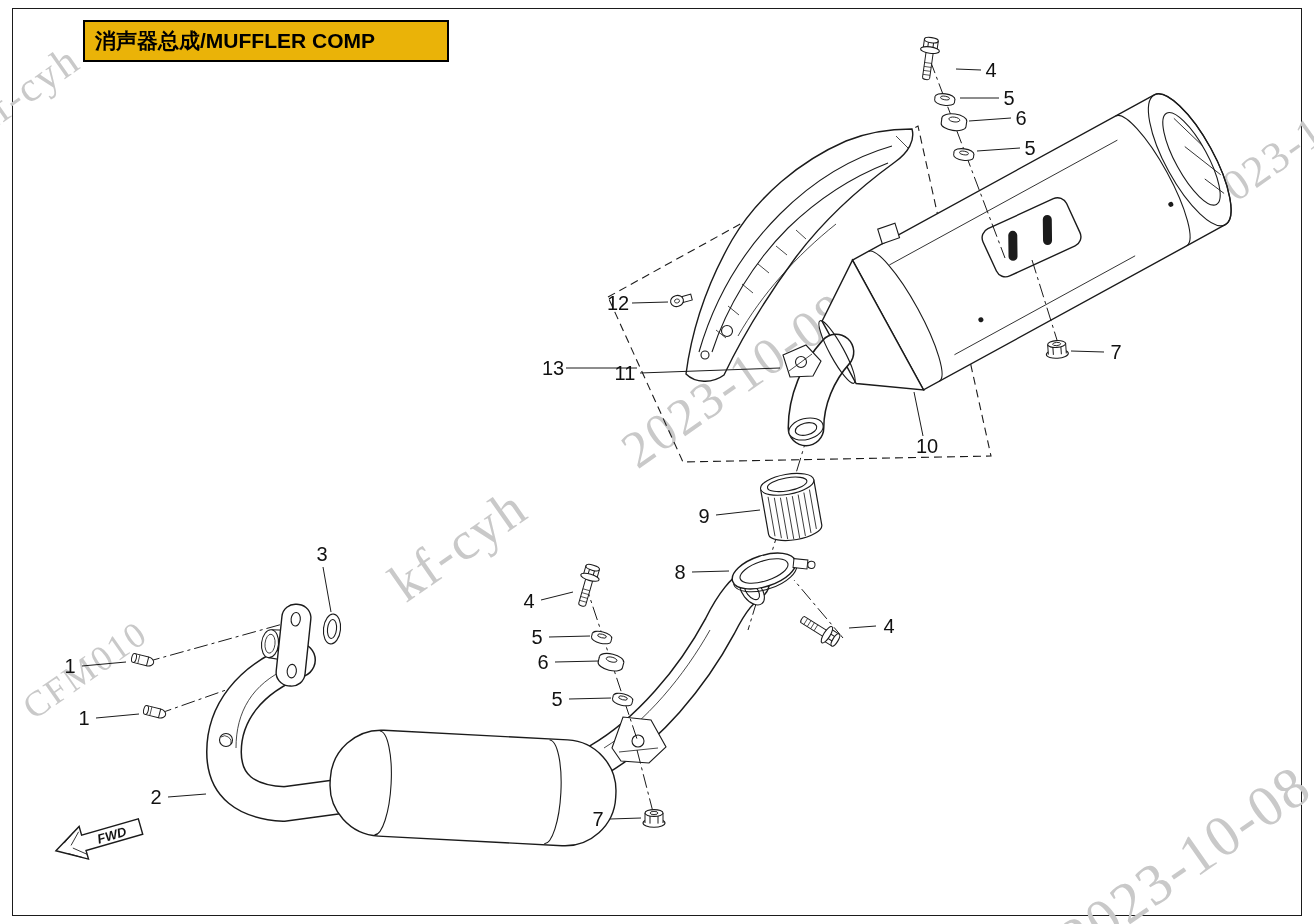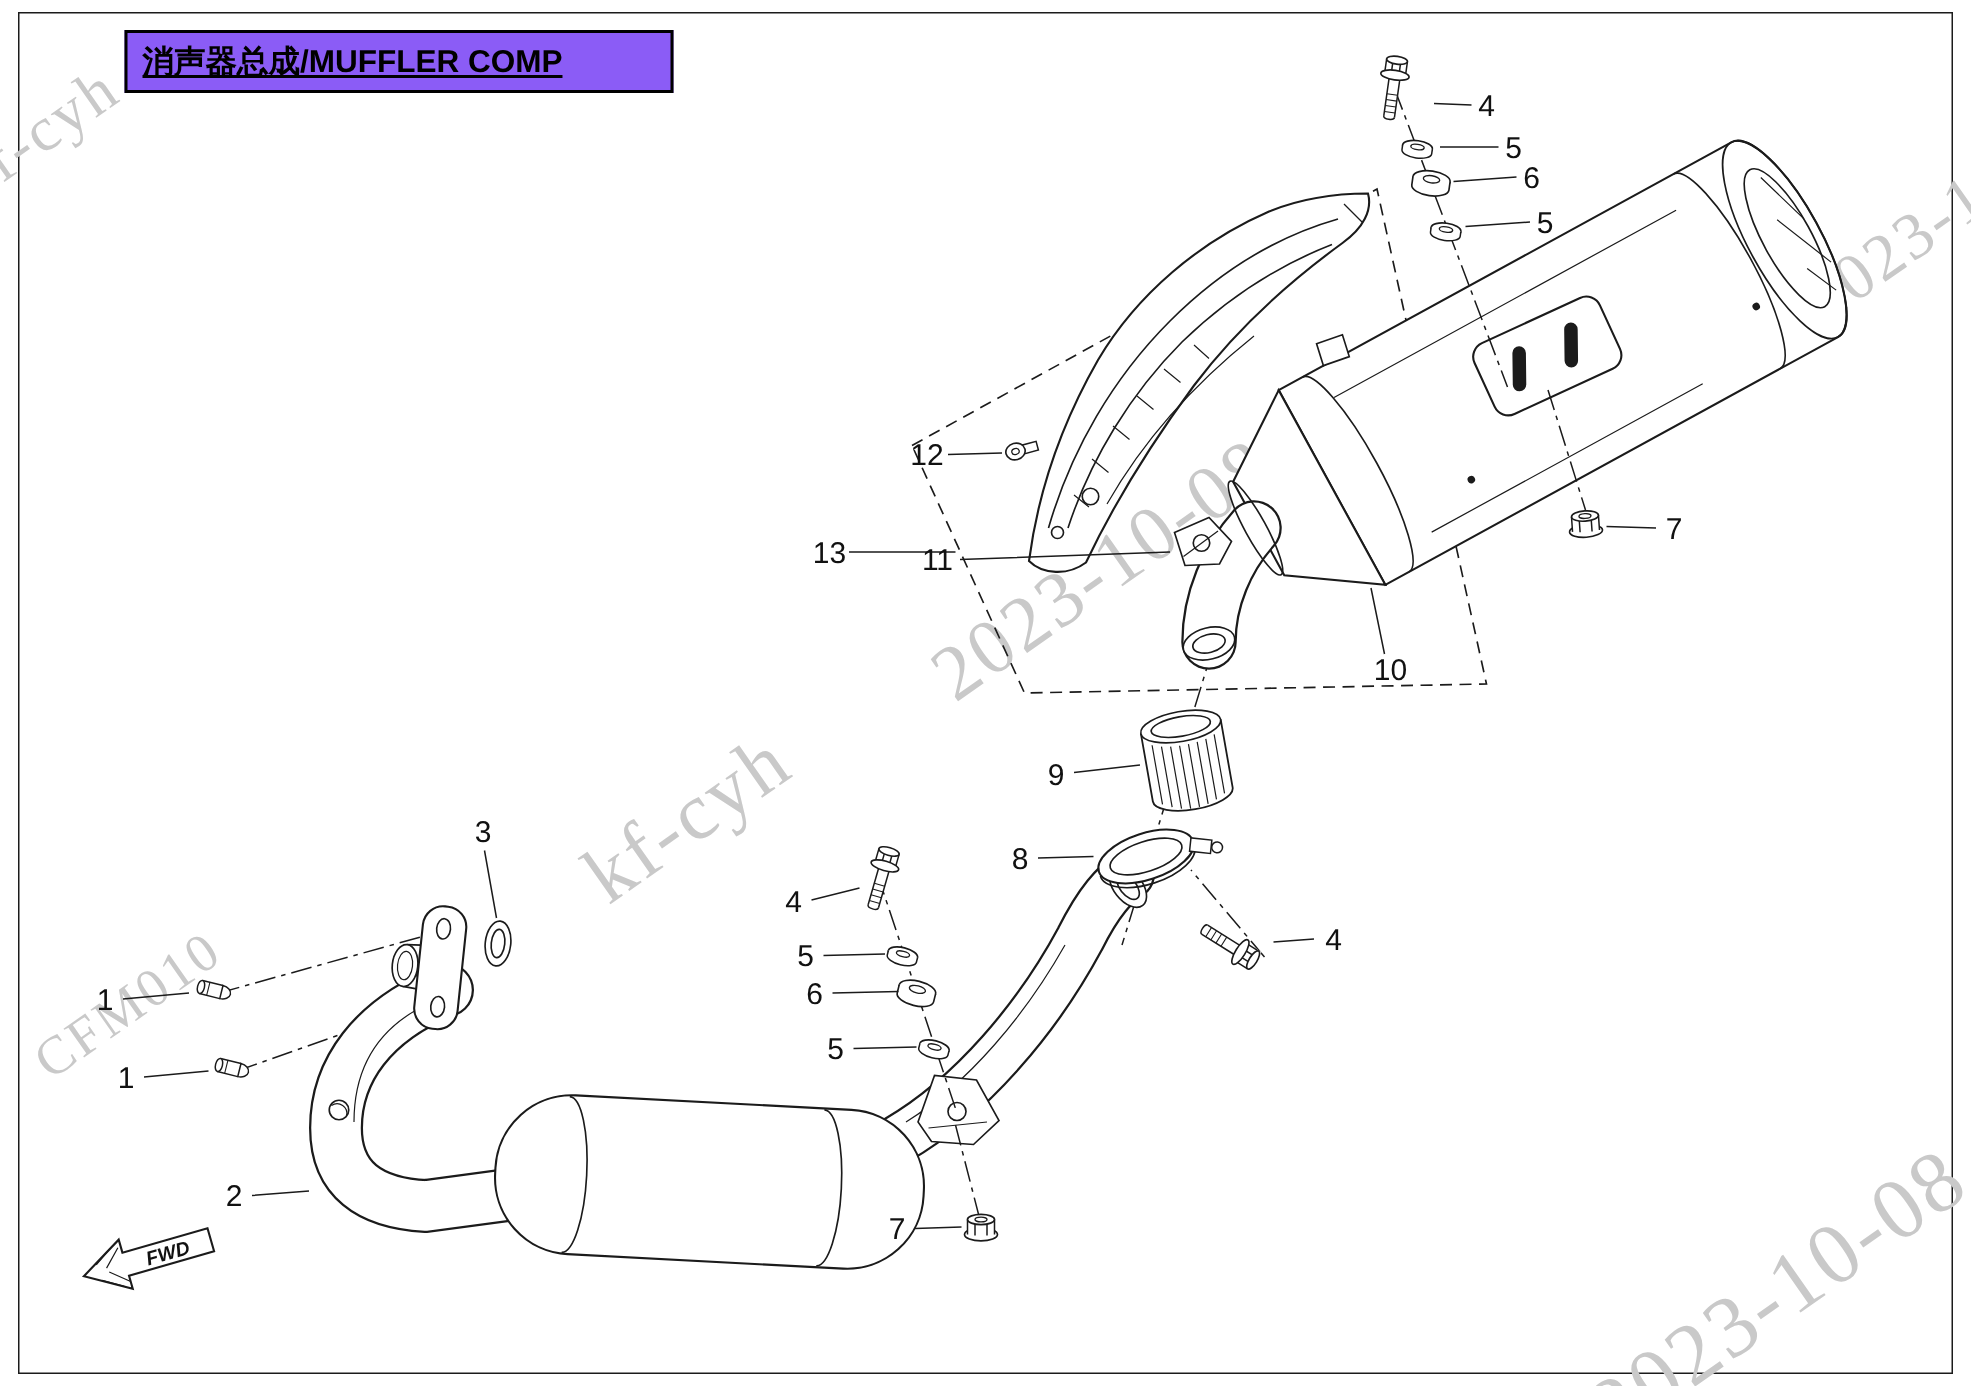--- a/index.html
+++ b/index.html
@@ -12,23 +12,23 @@
     border:1.5px solid #1b1b1b; z-index:0;
   }
   .wm {
     position:absolute; transform:translate(-50%,-50%) rotate(-35deg);
     color:#c9c9c9; font-family:"Liberation Serif", serif;
     white-space:nowrap; z-index:1; letter-spacing:2px;
   }
   #diagram-svg { position:absolute; left:0; top:0; z-index:2; }
   #title-box {
     position:absolute; left:83px; top:20px; width:352px; height:38px;
-    border:2px solid #000; background:#8b5cf6; z-index:3;
+    border:2px solid #000; background:#eab308; z-index:3;
     display:flex; align-items:center; padding-left:10px;
-    font-size:21px; font-weight:bold; color:#000;text-decoration:underline;
+    font-size:21px; font-weight:bold; color:#000;
   }
   
   .o  { fill:#fff; stroke:#1b1b1b; stroke-width:1.4; }
   .o2 { fill:#fff; stroke:#1b1b1b; stroke-width:1.1; }
   .l  { fill:none; stroke:#1b1b1b; stroke-width:1.1; }
   .t  { fill:none; stroke:#1b1b1b; stroke-width:0.8; }
   .dd { fill:none; stroke:#1b1b1b; stroke-width:1;   stroke-dasharray:14 4 3 4; }
   .db { fill:none; stroke:#1b1b1b; stroke-width:1.1; stroke-dasharray:8 5; }
   .ld { fill:none; stroke:#1b1b1b; stroke-width:1; }
   .co { font:20px "Liberation Sans", sans-serif; fill:#111; text-anchor:middle; }

